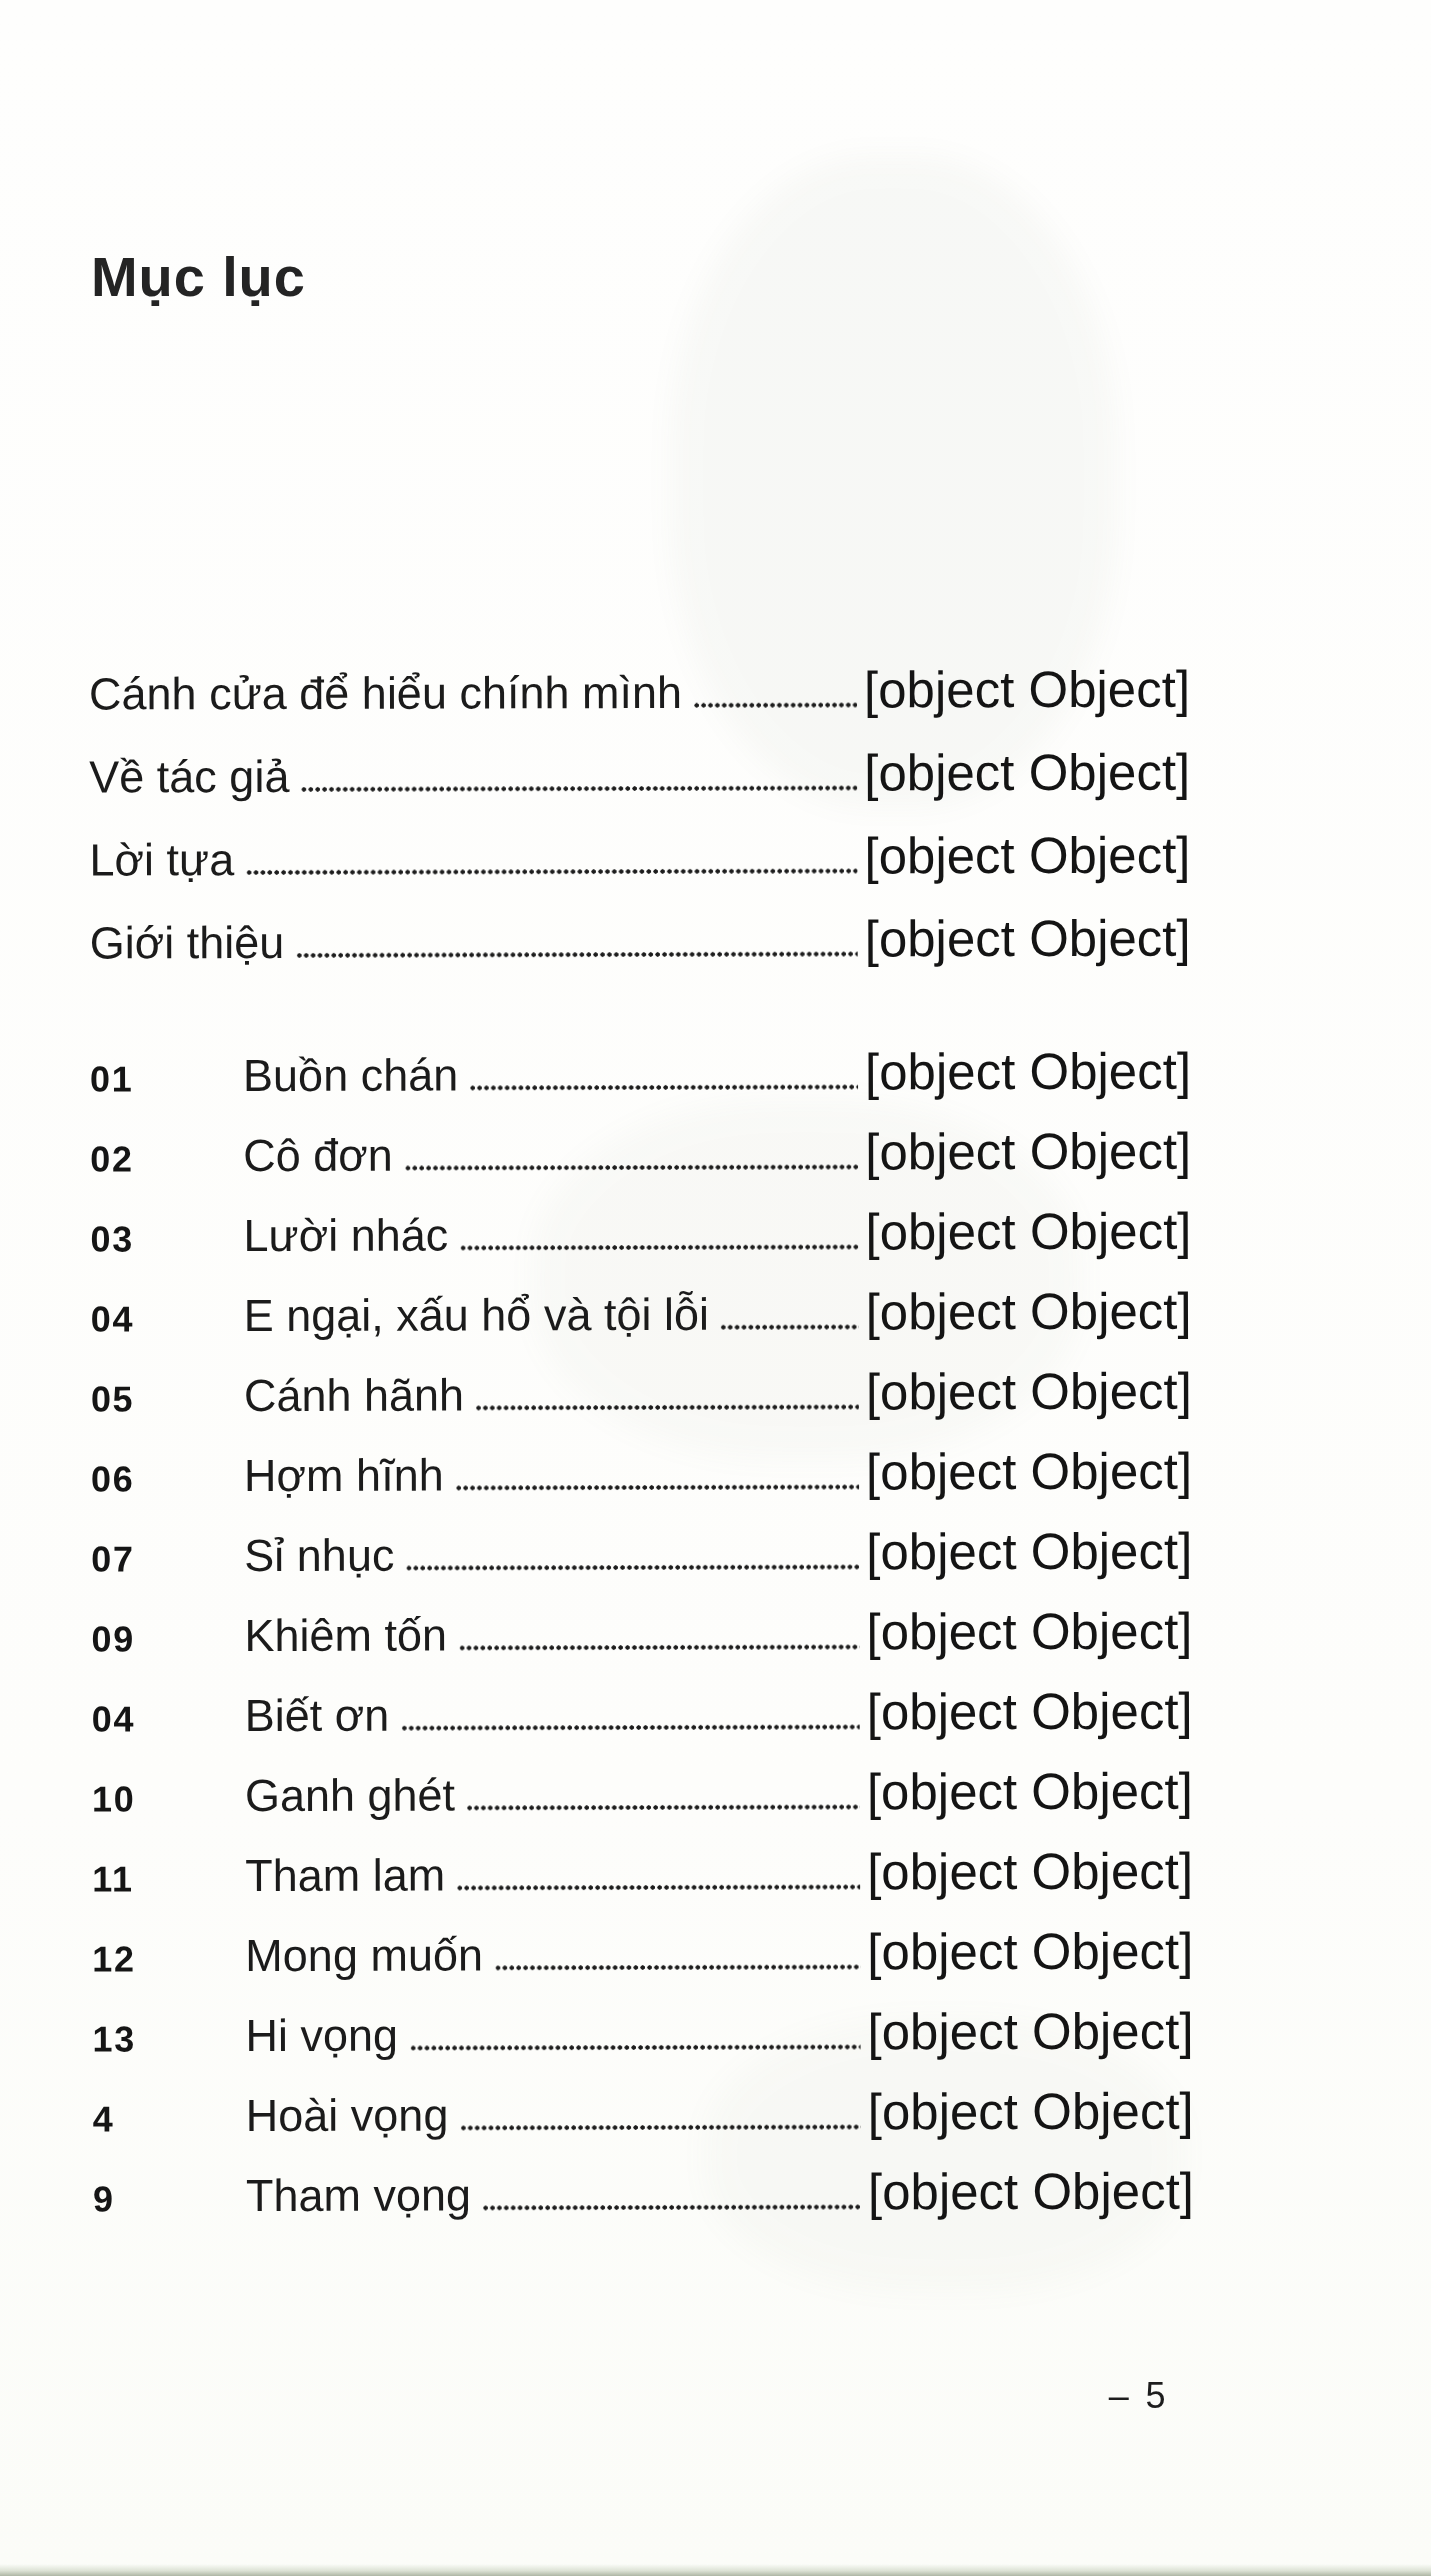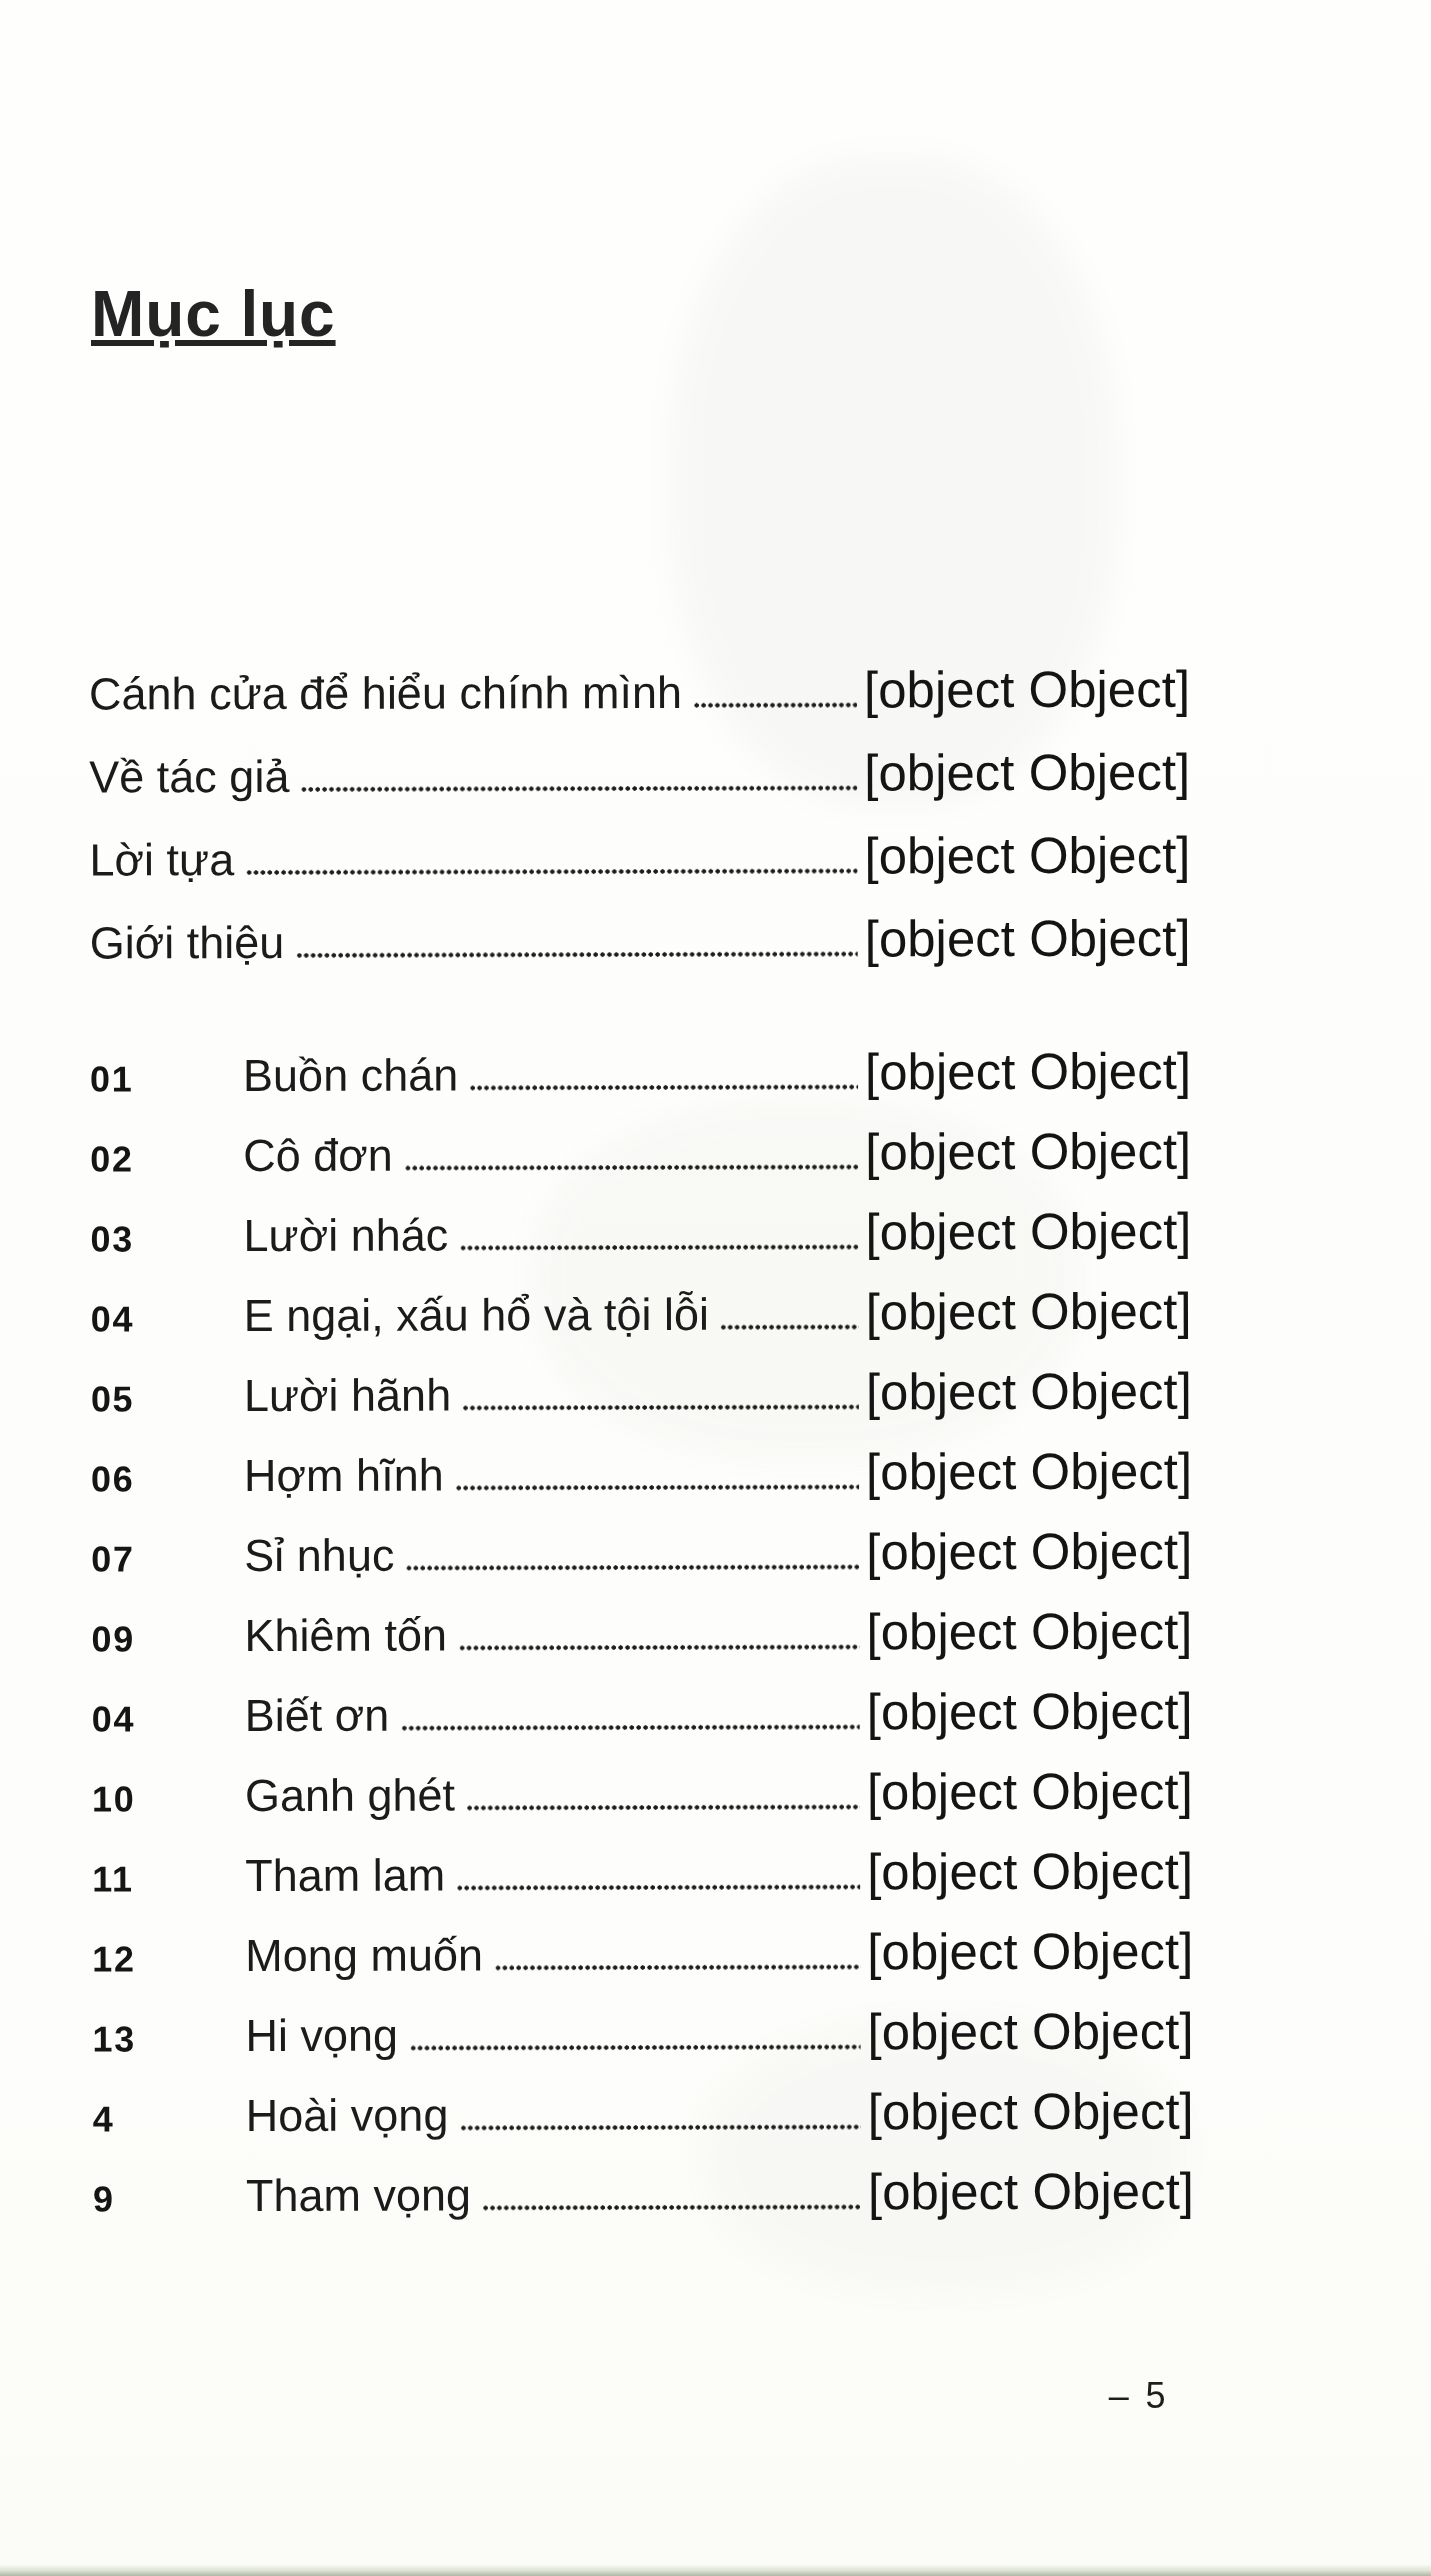--- a/index.html
+++ b/index.html
@@ -17,24 +17,23 @@
   .smudge{position:absolute;filter:blur(13.7px);border-radius:45%;pointer-events:none;}
   .smudge.a{left:670px;top:155px;width:447px;height:653px;background:#7d8a6e;opacity:.045;}
   .smudge.b{left:532px;top:1099px;width:550px;height:361px;background:#8a967c;opacity:.04;}
   .smudge.c{left:704px;top:2018px;width:481px;height:275px;background:#8a967c;opacity:.035;}
   
   .bottom-strip{
     position:absolute;left:0;right:0;bottom:0;height:12px;
     background:linear-gradient(180deg,rgba(242,245,238,0) 0%,#dde3d6 55%,#aeb6a4 100%);
   }
   .title{
-    position:absolute;left:91px;top:236px;
-    font-size:64px;font-weight:600;letter-spacing:0.9px;color:#242424;
+    position:absolute;left:91px;top:208px;
+    font-size:56px;font-weight:600;letter-spacing:0.9px;color:#242424;
     line-height:1.1;
-    text-decoration:underline;
   }
   .toc{
     position:absolute;left:91px;top:659px;width:1101px;
     transform:rotate(-0.15deg);
   }
   .row{
     display:flex;align-items:baseline;height:83px;
     font-size:45px;line-height:1.25;white-space:nowrap;
   }
   .chapters{margin-top:50px;}
@@ -120,21 +119,21 @@
 
         <div class="row">
           <span class="num">04</span>
           <span class="label">E ngại, xấu hổ và tội lỗi</span>
           <span class="dots"></span>
           <span class="pageno">[object Object]</span>
         </div>
 
         <div class="row">
           <span class="num">05</span>
-          <span class="label">Lười hãnh</span>
+          <span class="label">Cánh hãnh</span>
           <span class="dots"></span>
           <span class="pageno">[object Object]</span>
         </div>
 
         <div class="row">
           <span class="num">06</span>
           <span class="label">Hợm hĩnh</span>
           <span class="dots"></span>
           <span class="pageno">[object Object]</span>
         </div>

